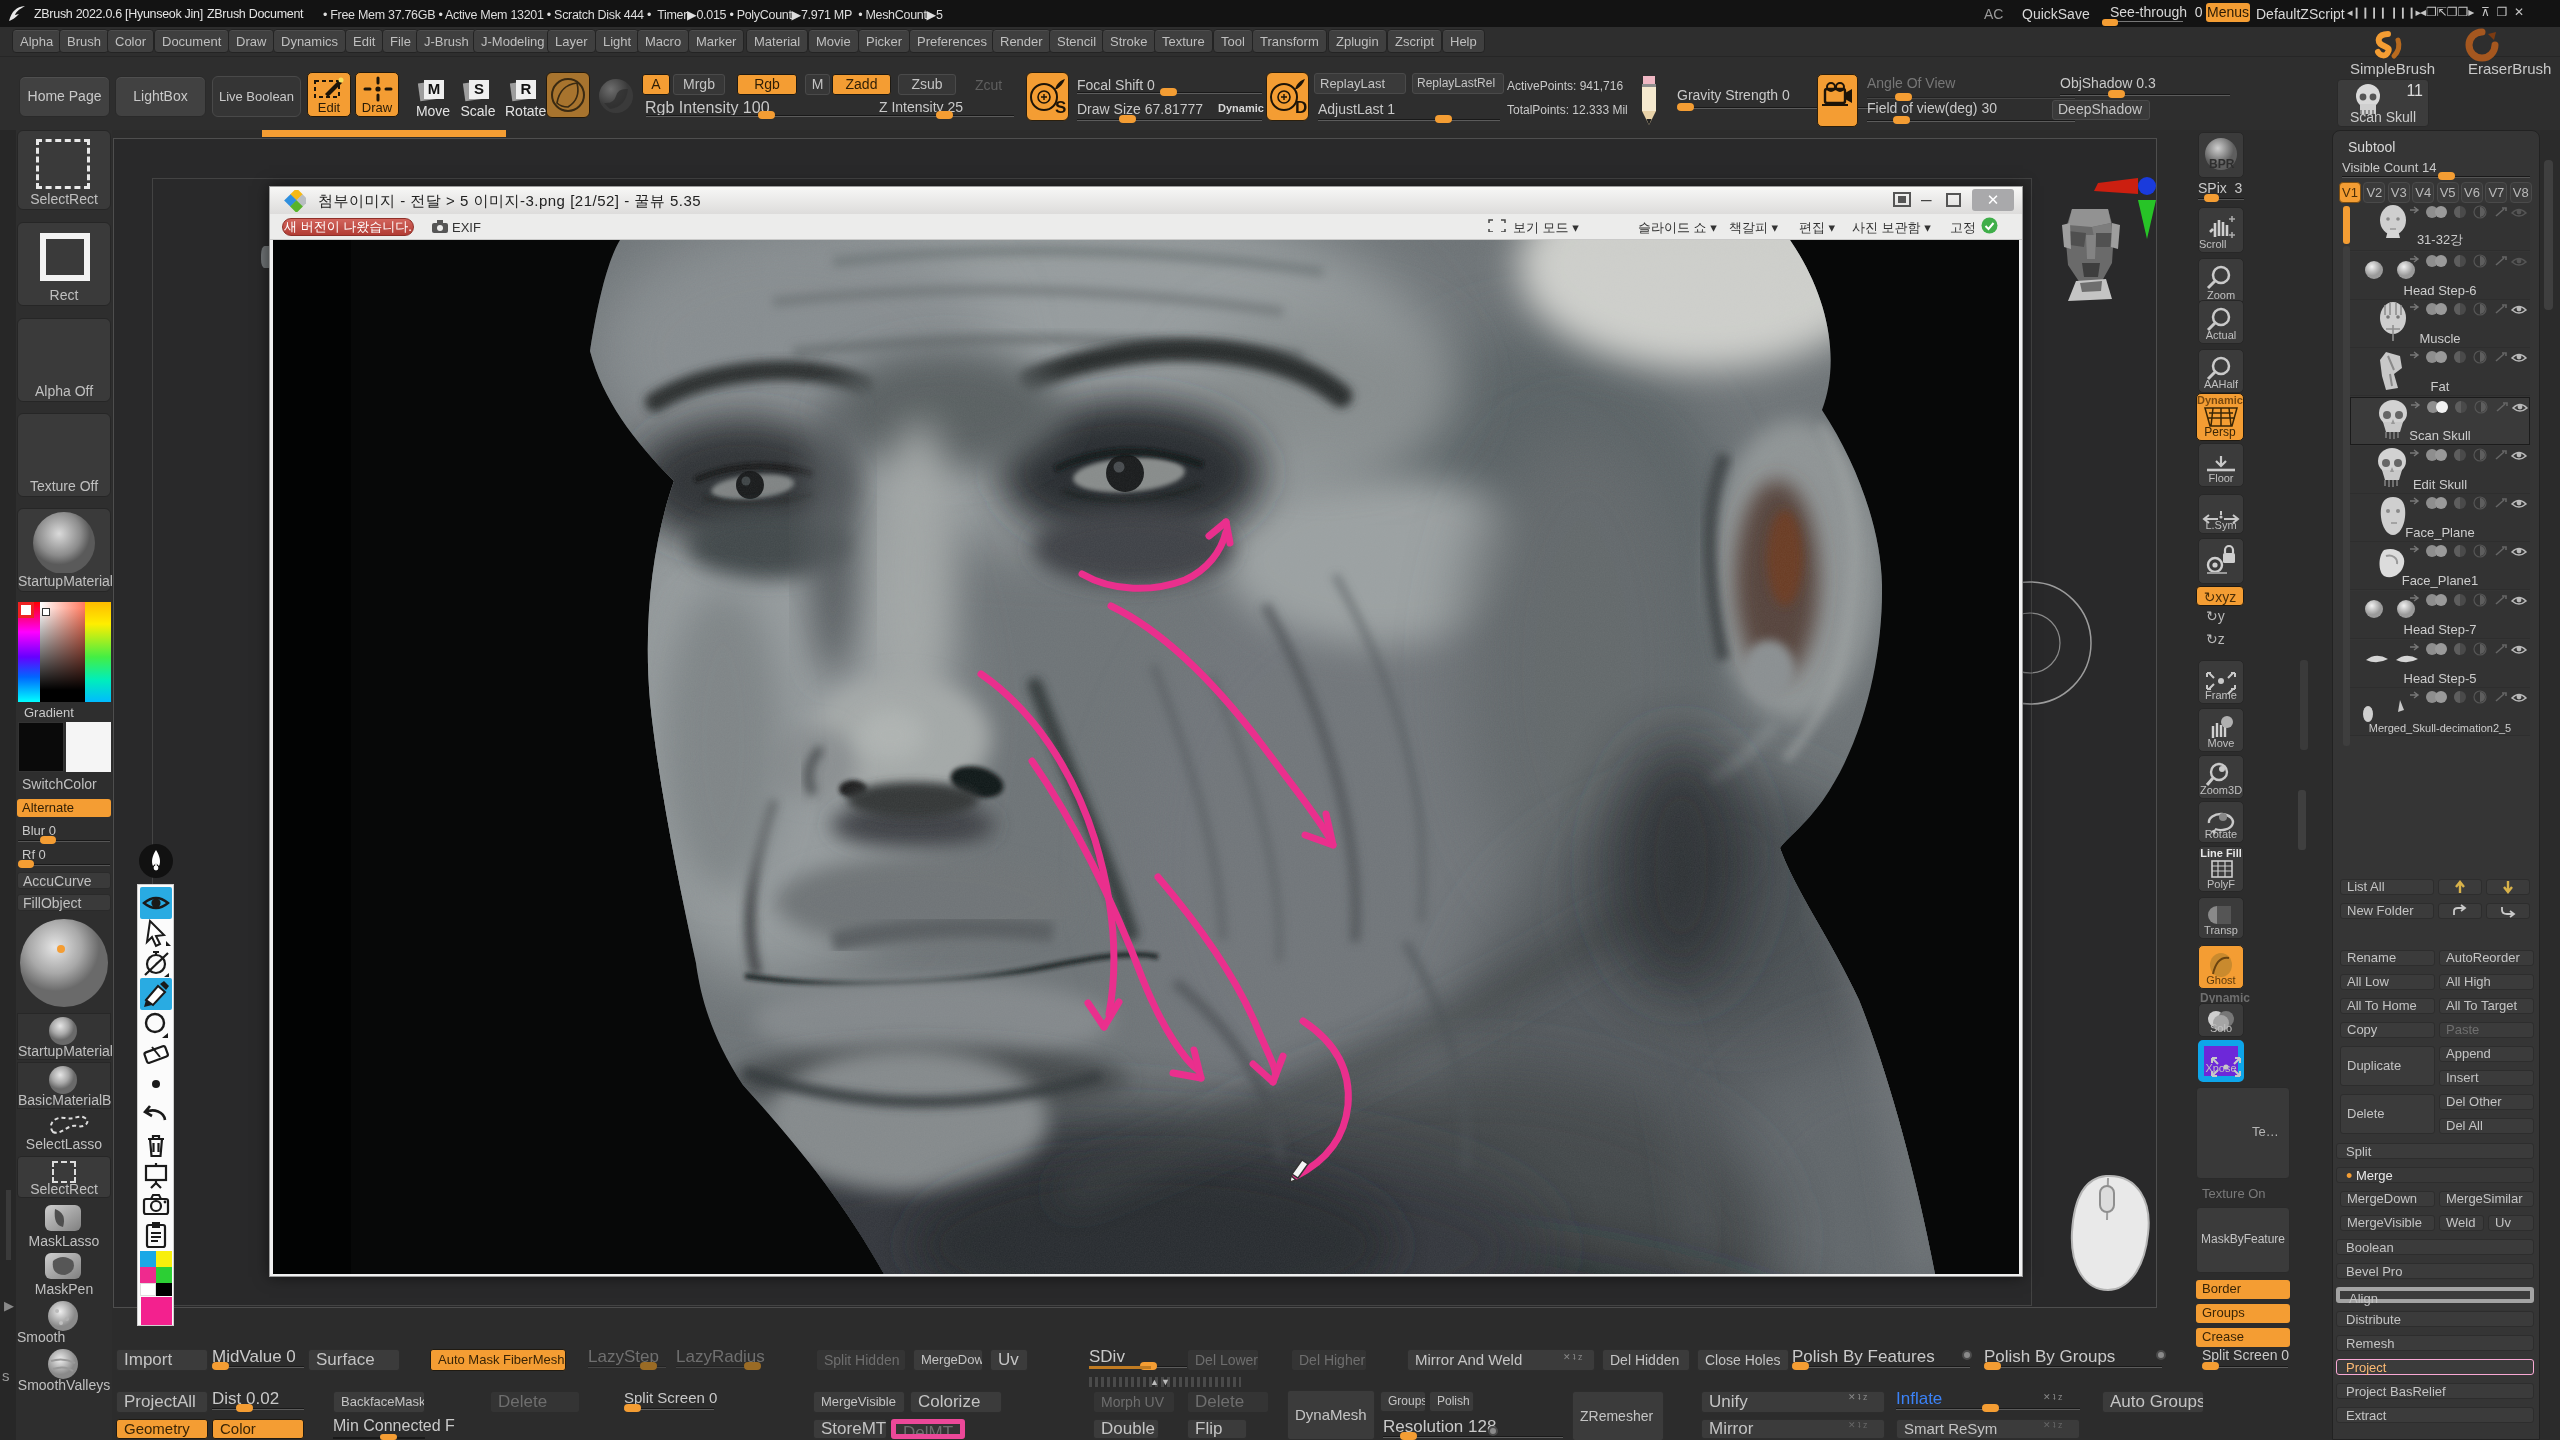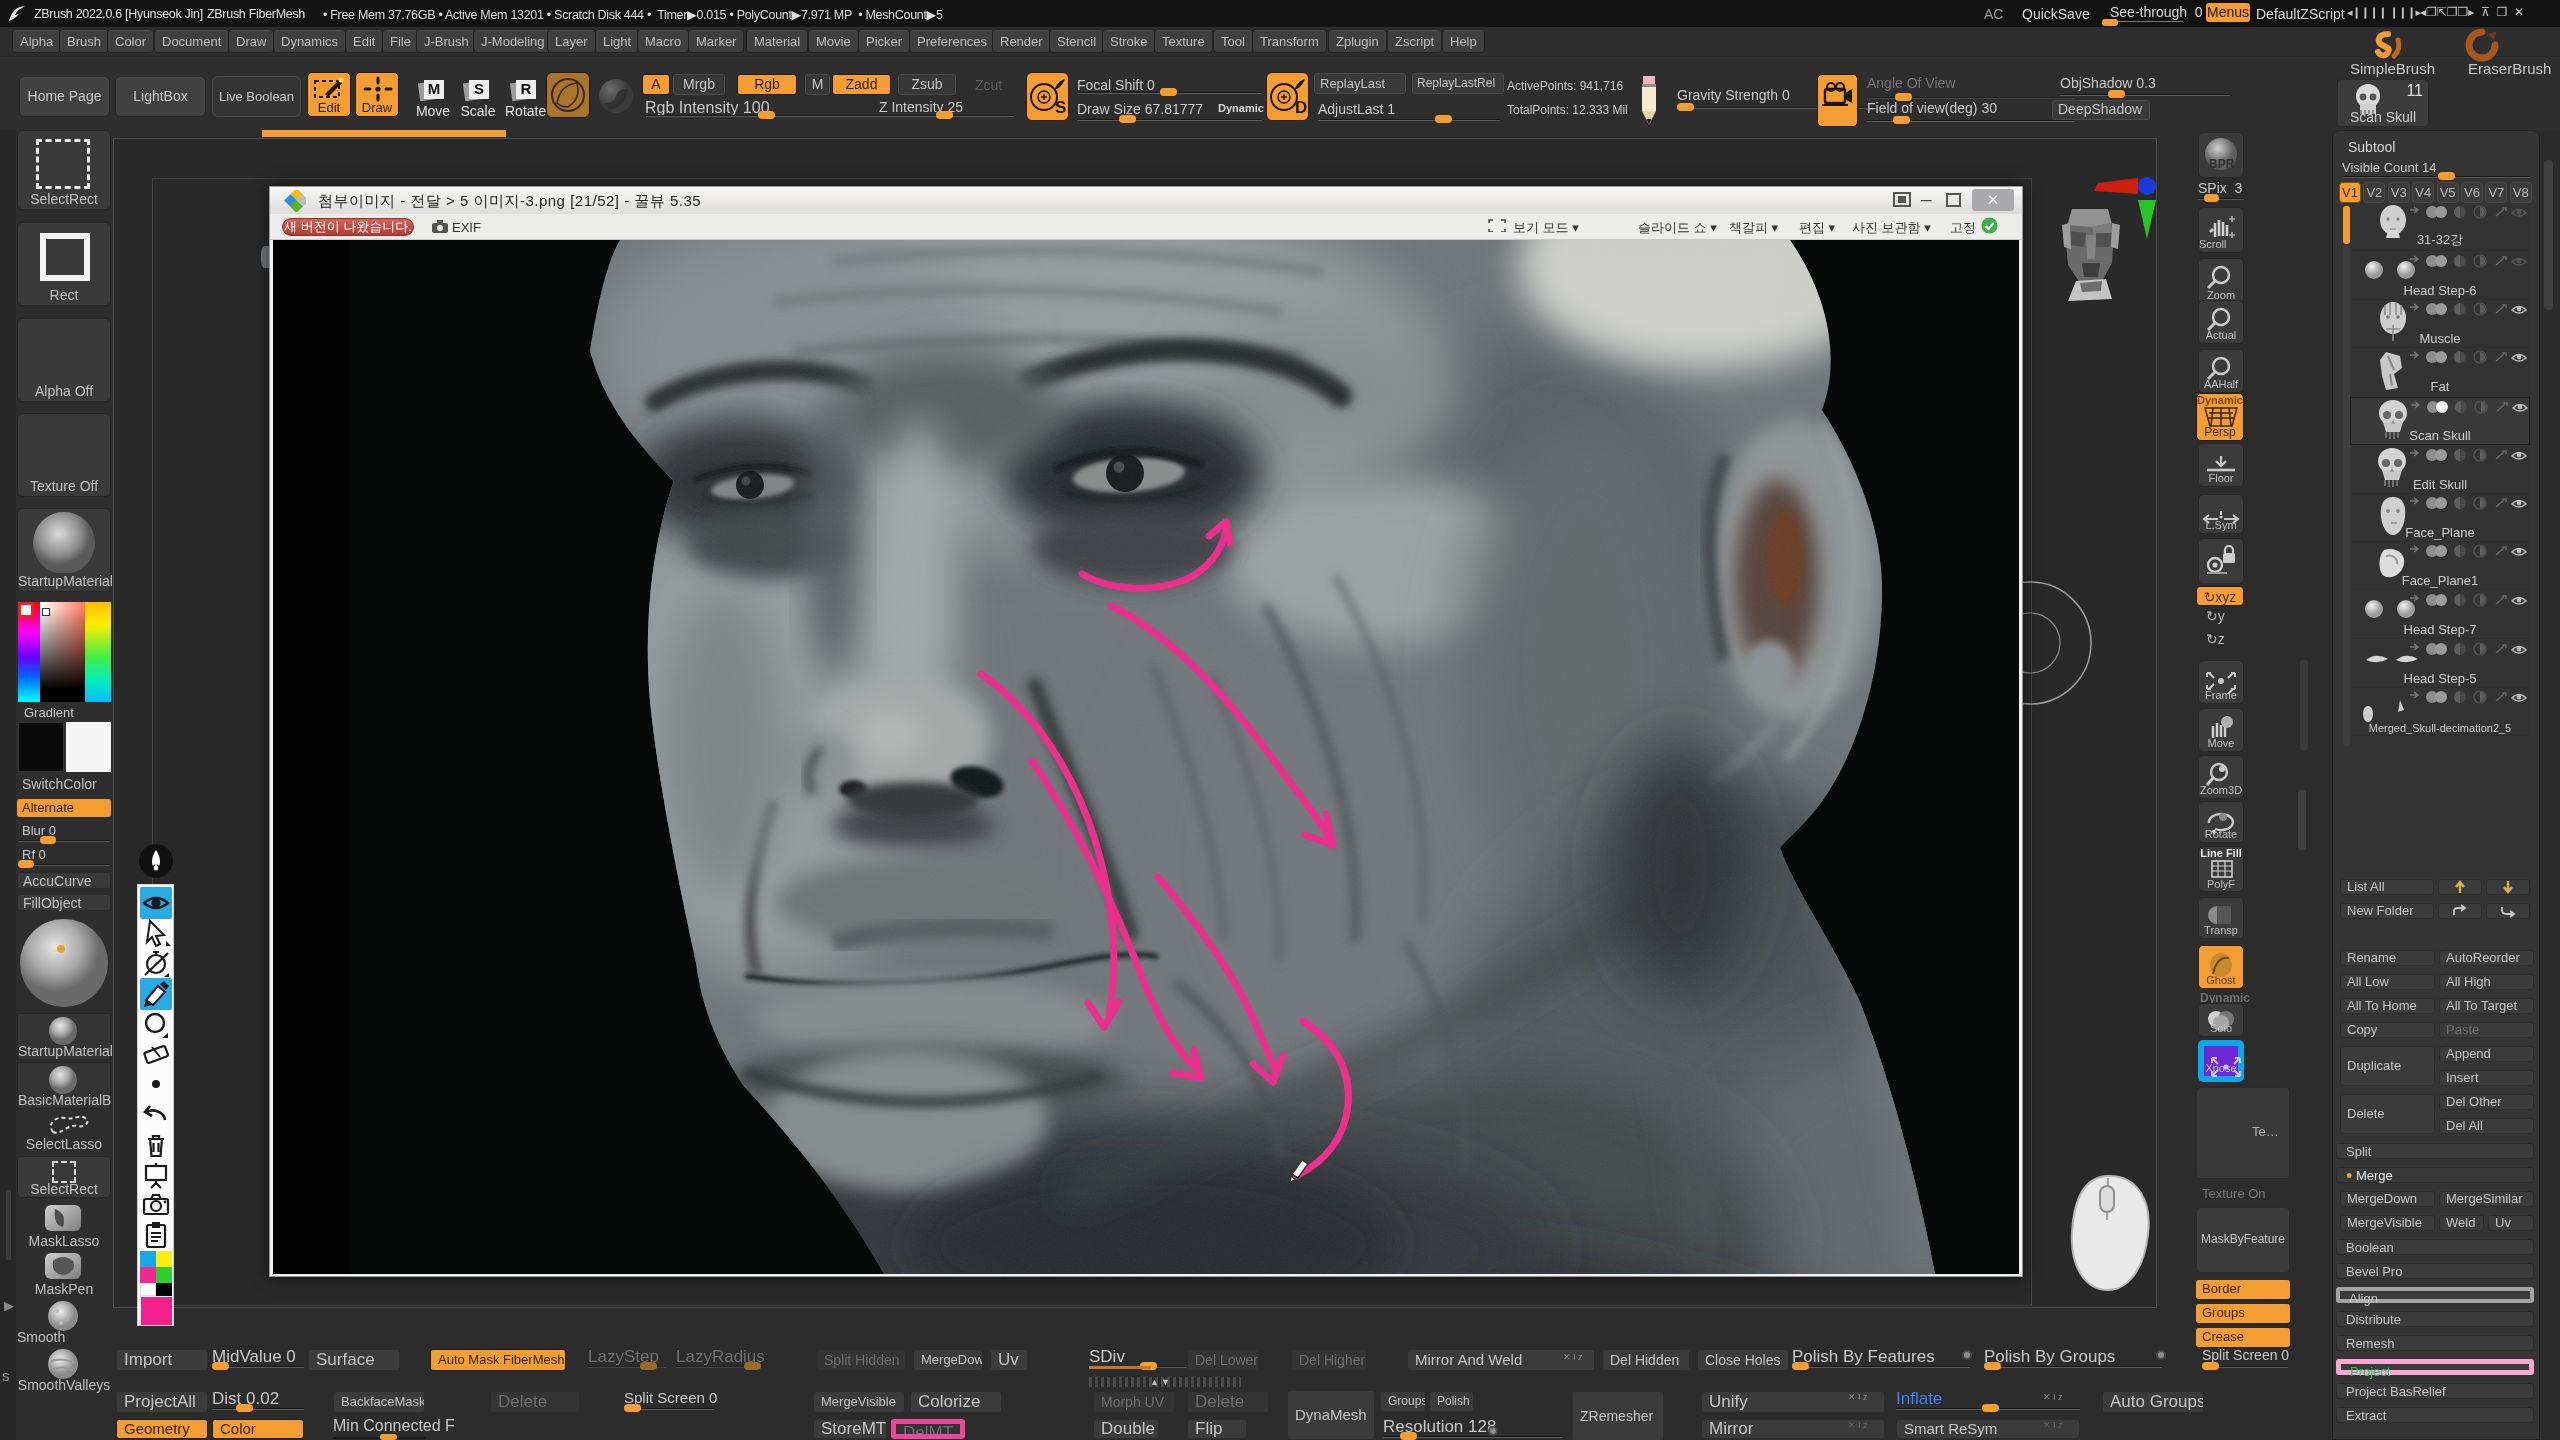--- a/index.html
+++ b/index.html
@@ -3,21 +3,21 @@
 *{margin:0;padding:0;box-sizing:border-box}
 html,body{width:2560px;height:1440px;overflow:hidden;background:#2c2c2c;
 font-family:"Liberation Sans",sans-serif;color:#c6c6c6;position:relative}
 .a{position:absolute}
 </style></head><body>
 <div class="a" style="left:0px;top:0px;width:2560px;height:27px;background:#131313;z-index:5"></div>
 <svg class="a" style="left:6px;top:3px;z-index:6" width="22" height="22" viewBox="0 0 22 22">
     <path d="M3 18 C6 8 10 4 19 3 C12 7 10 9 9 12 L13 11 C9 15 6 17 3 18 Z" fill="#e8e8e8"></path>
   </svg>
 <div class="a" style="left:34px;top:7px;font-size:12.5px;letter-spacing:-0.3px;color:#e4e4e4;z-index:6">ZBrush 2022.0.6 [Hyunseok Jin]</div>
-<div class="a" style="left:207px;top:7px;font-size:12.5px;letter-spacing:-0.3px;color:#e4e4e4;z-index:6">ZBrush FiberMesh</div>
+<div class="a" style="left:207px;top:7px;font-size:12.5px;letter-spacing:-0.3px;color:#e4e4e4;z-index:6">ZBrush Document</div>
 <div class="a" style="left:323px;top:7px;font-size:12.5px;letter-spacing:-0.3px;color:#dedede;z-index:6">• Free Mem 37.76GB • Active Mem 13201 • Scratch Disk 444 •&nbsp; Timer▶0.015 • PolyCount▶7.971 MP &nbsp;• MeshCount▶5</div>
 <div class="a" style="left:1984px;top:6px;font-size:14px;color:#9a9a9a;z-index:6">AC</div>
 <div class="a" style="left:2022px;top:6px;font-size:14px;color:#d8d8d8;z-index:6">QuickSave</div>
 <div class="a" style="left:2110px;top:4px;font-size:14px;color:#d8d8d8;z-index:6">See-through&nbsp; 0</div>
 <div class="a" style="left:2103px;top:21px;width:80px;height:1px;background:#777;z-index:6"></div>
 <div class="a" style="left:2102px;top:19px;width:16px;height:7px;background:#f49d33;border-radius:3px;z-index:6"></div>
 <div class="a" style="left:2206px;top:3px;width:44px;height:19px;background:#f49d33;border-radius:3px;color:#2a1a04;font-size:14px;text-align:center;line-height:19px;z-index:6">Menus</div>
 <div class="a" style="left:2256px;top:6px;font-size:14px;color:#d8d8d8;z-index:6">DefaultZScript</div>
 <div class="a" style="left:2347px;top:6px;font-size:11px;color:#c5c5c5;z-index:6;letter-spacing:-0.5px">◂❙❙❙❙&nbsp;❙❙❙▸</div>
 <div class="a" style="left:2420px;top:5px;font-size:12px;color:#c5c5c5;z-index:6">◂❐⇱❐❐▸ &nbsp;⊼ &nbsp;❐ &nbsp;✕</div>
@@ -957,21 +957,21 @@
 <div class="a" style="left:2340px;top:1191px;width:95px;height:16px;background:#3b3b3b;border:1px solid #2d2d2d;border-radius:3px;color:#c4c4c4;font-size:13px;padding-left:6px;line-height:14px;z-index:6">MergeDown</div>
 <div class="a" style="left:2439px;top:1191px;width:95px;height:16px;background:#3b3b3b;border:1px solid #2d2d2d;border-radius:3px;color:#c4c4c4;font-size:13px;padding-left:6px;line-height:14px;z-index:6">MergeSimilar</div>
 <div class="a" style="left:2340px;top:1215px;width:95px;height:16px;background:#3b3b3b;border:1px solid #2d2d2d;border-radius:3px;color:#c4c4c4;font-size:13px;padding-left:6px;line-height:14px;z-index:6">MergeVisible</div>
 <div class="a" style="left:2439px;top:1215px;width:45px;height:16px;background:#3b3b3b;border:1px solid #2d2d2d;border-radius:3px;color:#c4c4c4;font-size:13px;padding-left:6px;line-height:14px;z-index:6">Weld</div>
 <div class="a" style="left:2488px;top:1215px;width:46px;height:16px;background:#3b3b3b;border:1px solid #2d2d2d;border-radius:3px;color:#c4c4c4;font-size:13px;padding-left:6px;line-height:14px;z-index:6">Uv</div>
 <div class="a" style="left:2336px;top:1239px;width:198px;height:16px;background:#3b3b3b;border:1px solid #2d2d2d;border-radius:3px;color:#c4c4c4;font-size:13px;padding-left:9px;line-height:15px;z-index:6">Boolean</div>
 <div class="a" style="left:2336px;top:1263px;width:198px;height:16px;background:#3b3b3b;border:1px solid #2d2d2d;border-radius:3px;color:#c4c4c4;font-size:13px;padding-left:9px;line-height:15px;z-index:6">Bevel Pro</div>
 <div class="a" style="left:2336px;top:1287px;width:198px;height:16px;background:#3b3b3b;border:4px solid #a3a3a3;border-radius:3px;color:#c4c4c4;font-size:13px;padding-left:9px;line-height:15px;z-index:6">Align</div>
 <div class="a" style="left:2336px;top:1311px;width:198px;height:16px;background:#3b3b3b;border:1px solid #2d2d2d;border-radius:3px;color:#c4c4c4;font-size:13px;padding-left:9px;line-height:15px;z-index:6">Distribute</div>
 <div class="a" style="left:2336px;top:1335px;width:198px;height:16px;background:#3b3b3b;border:1px solid #2d2d2d;border-radius:3px;color:#c4c4c4;font-size:13px;padding-left:9px;line-height:15px;z-index:6">Remesh</div>
-<div class="a" style="left:2336px;top:1359px;width:198px;height:16px;background:#3b3b3b;border:5px solid #f9a8d4;border-radius:3px;color:#22c55e;font-size:13px;padding-left:9px;line-height:15px;z-index:6">Project</div>
+<div class="a" style="left:2336px;top:1359px;width:198px;height:16px;background:#3b3b3b;border:1px solid #f9a8d4;border-radius:3px;color:#fdba74;font-size:13px;padding-left:9px;line-height:15px;z-index:6">Project</div>
 <div class="a" style="left:2336px;top:1383px;width:198px;height:16px;background:#3b3b3b;border:1px solid #2d2d2d;border-radius:3px;color:#c4c4c4;font-size:13px;padding-left:9px;line-height:15px;z-index:6">Project BasRelief</div>
 <div class="a" style="left:2336px;top:1407px;width:198px;height:16px;background:#3b3b3b;border:1px solid #2d2d2d;border-radius:3px;color:#c4c4c4;font-size:13px;padding-left:9px;line-height:15px;z-index:6">Extract</div>
 <div class="a" style="left:116px;top:1349px;width:92px;height:22px;background:#3b3b3b;border:1px solid #2d2d2d;color:#c4c4c4;border-radius:3px;font-size:17px;padding-left:7px;line-height:20px;white-space:nowrap;overflow:hidden;z-index:6">Import</div>
 <div class="a" style="left:212px;top:1347px;font-size:17px;color:#c9c9c9;z-index:6">MidValue 0</div>
 <div class="a" style="left:212px;top:1366px;width:92px;height:2px;background:#191919;border-bottom:1px solid #5c5c5c;z-index:6"></div>
 <div class="a" style="left:212px;top:1362px;width:17px;height:8px;background:#f49d33;border-radius:4px;z-index:7"></div>
 <div class="a" style="left:308px;top:1349px;width:92px;height:22px;background:#3b3b3b;border:1px solid #2d2d2d;color:#c4c4c4;border-radius:3px;font-size:17px;padding-left:7px;line-height:20px;white-space:nowrap;overflow:hidden;z-index:6">Surface</div>
 <div class="a" style="left:430px;top:1349px;width:136px;height:22px;background:#f49d33;border:1px solid #1f1a12;color:#3a2506;border-radius:3px;font-size:13px;padding-left:7px;line-height:20px;white-space:nowrap;overflow:hidden;z-index:6">Auto Mask FiberMesh</div>
 <div class="a" style="left:588px;top:1347px;font-size:17px;color:#6f6f6f;z-index:6">LazyStep</div>
 <div class="a" style="left:588px;top:1366px;width:78px;height:2px;background:#232323;border-bottom:1px solid #454545;z-index:6"></div>

